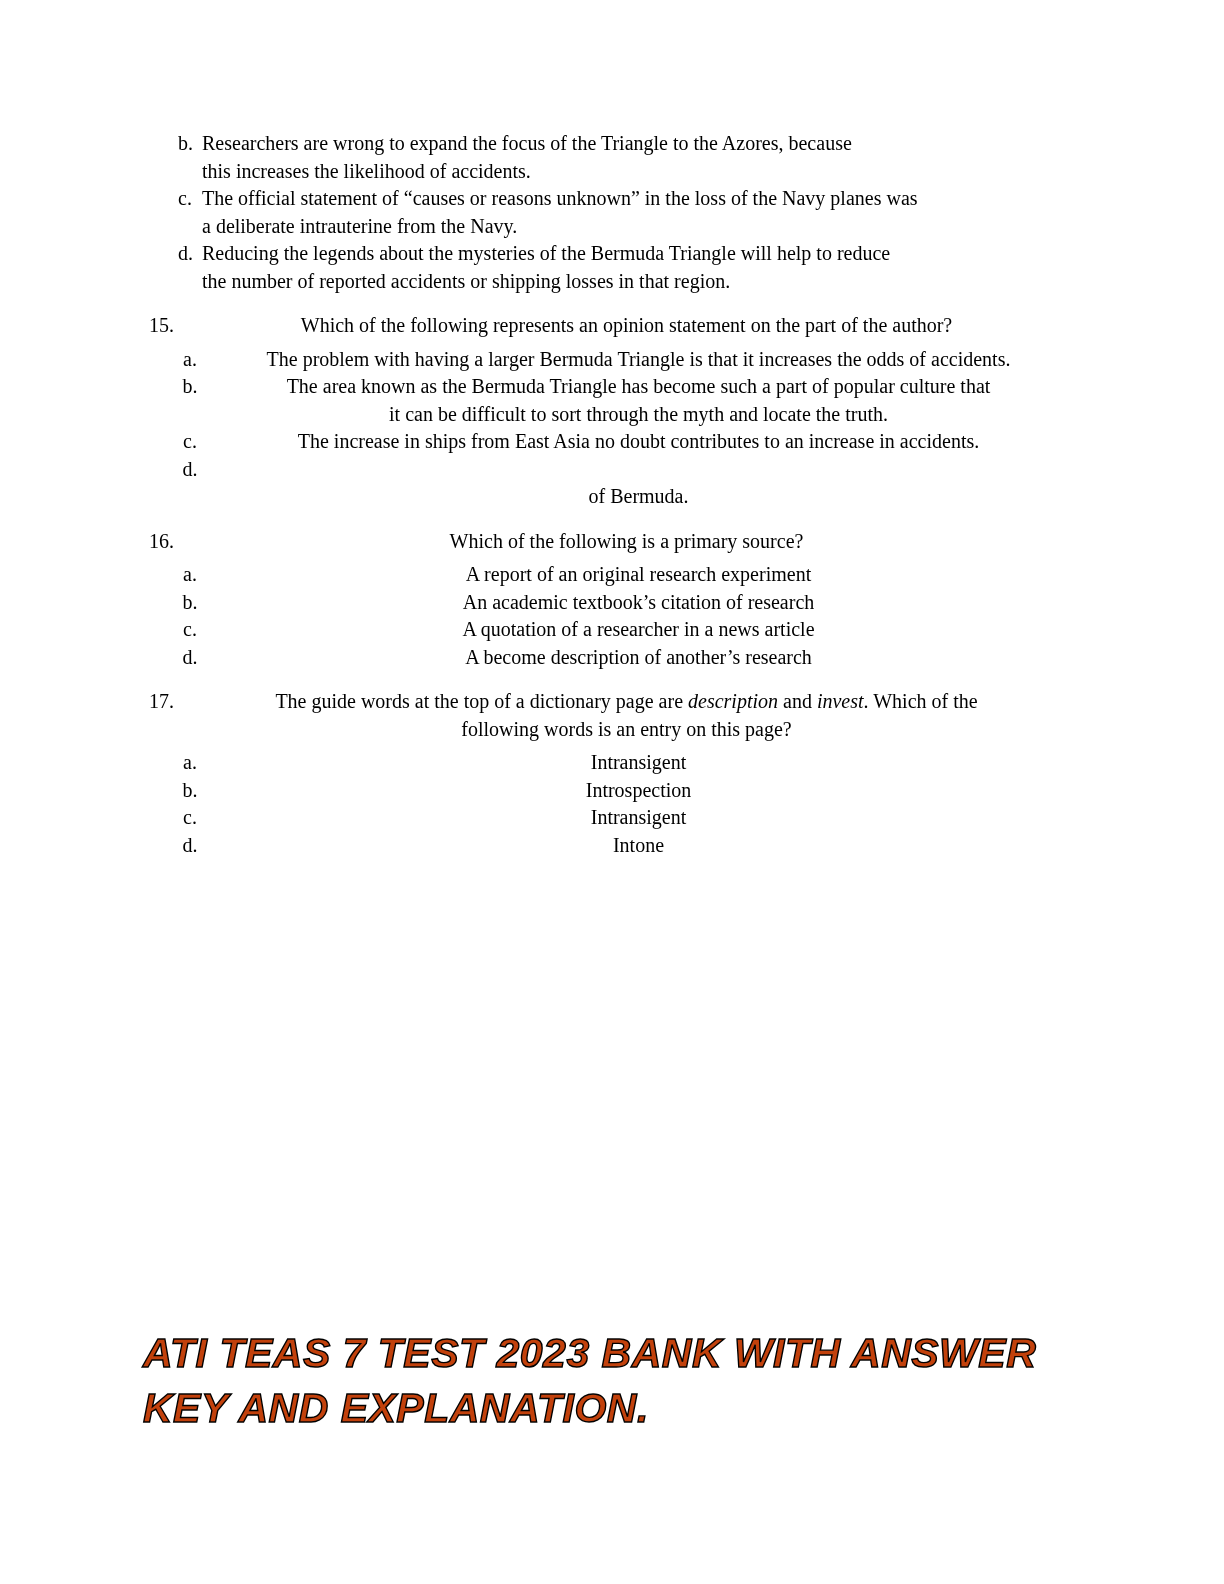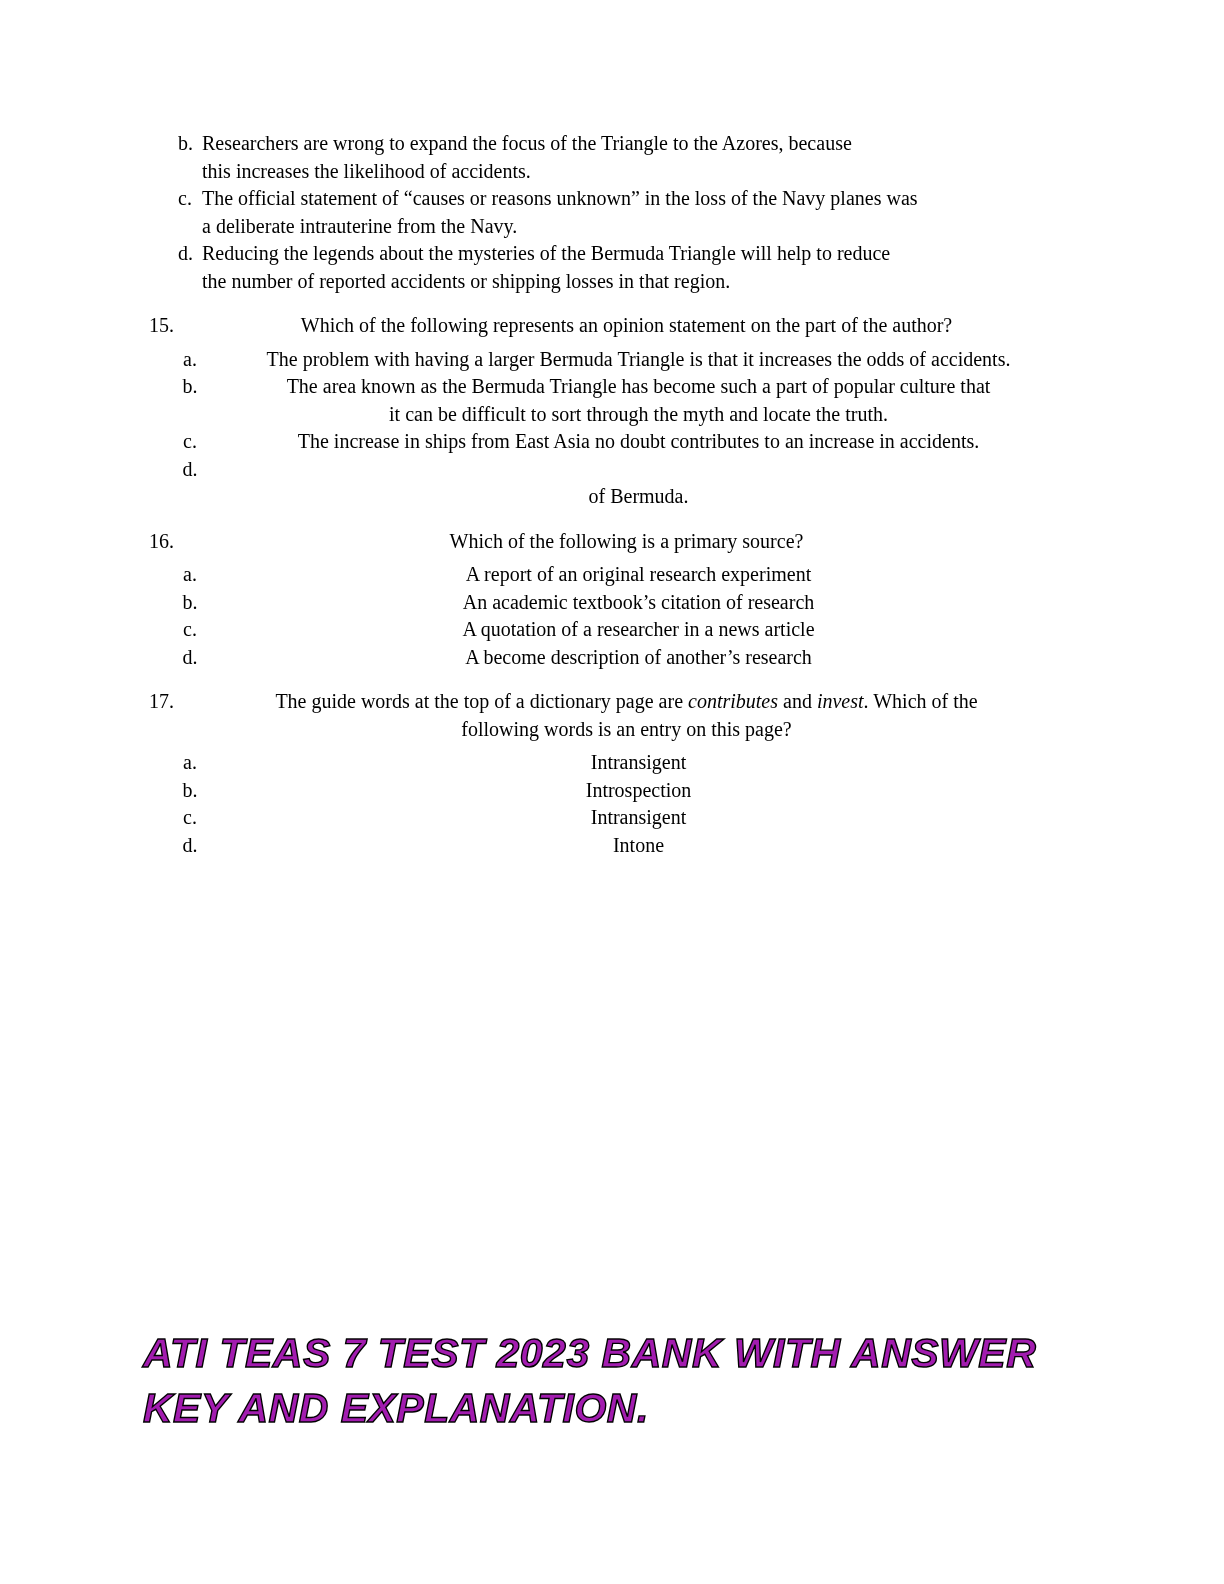--- a/index.html
+++ b/index.html
@@ -38,21 +38,21 @@
   .doc-title {
     position: absolute;
     left: 143px;
     top: 1326px;
     font-family: "Liberation Sans", sans-serif;
     font-weight: bold;
     font-style: italic;
     font-size: 41px;
     line-height: 55px;
     letter-spacing: 0.5px;
-    color: #a21caf;
+    color: #c2410c;
     -webkit-text-stroke: 1.4px #000;
   }
 </style>
 </head>
 <body>
 
 <div class="page">
   <main class="content">
     <div class="options carryover" id="carryover-options">
         <div class="option">
@@ -113,21 +113,21 @@
             </div>
             <div class="option">
               <span class="letter">d.</span>
               <span class="opt-text"><span>A become description of another’s research</span></span>
             </div>
           </div>
         </div>
         <div class="question">
           <div class="q-head">
             <span class="q-num">17.</span>
-            <span class="q-text"><span>The guide words at the top of a dictionary page are </span><em>contributes</em><span> and </span><em>invest</em><span>. Which of the</span><br><span>following words is an entry on this page?</span></span>
+            <span class="q-text"><span>The guide words at the top of a dictionary page are </span><em>description</em><span> and </span><em>invest</em><span>. Which of the</span><br><span>following words is an entry on this page?</span></span>
           </div>
           <div class="options q-options">
             <div class="option">
               <span class="letter">a.</span>
               <span class="opt-text"><span>Intransigent</span></span>
             </div>
             <div class="option">
               <span class="letter">b.</span>
               <span class="opt-text"><span>Introspection</span></span>
             </div>

